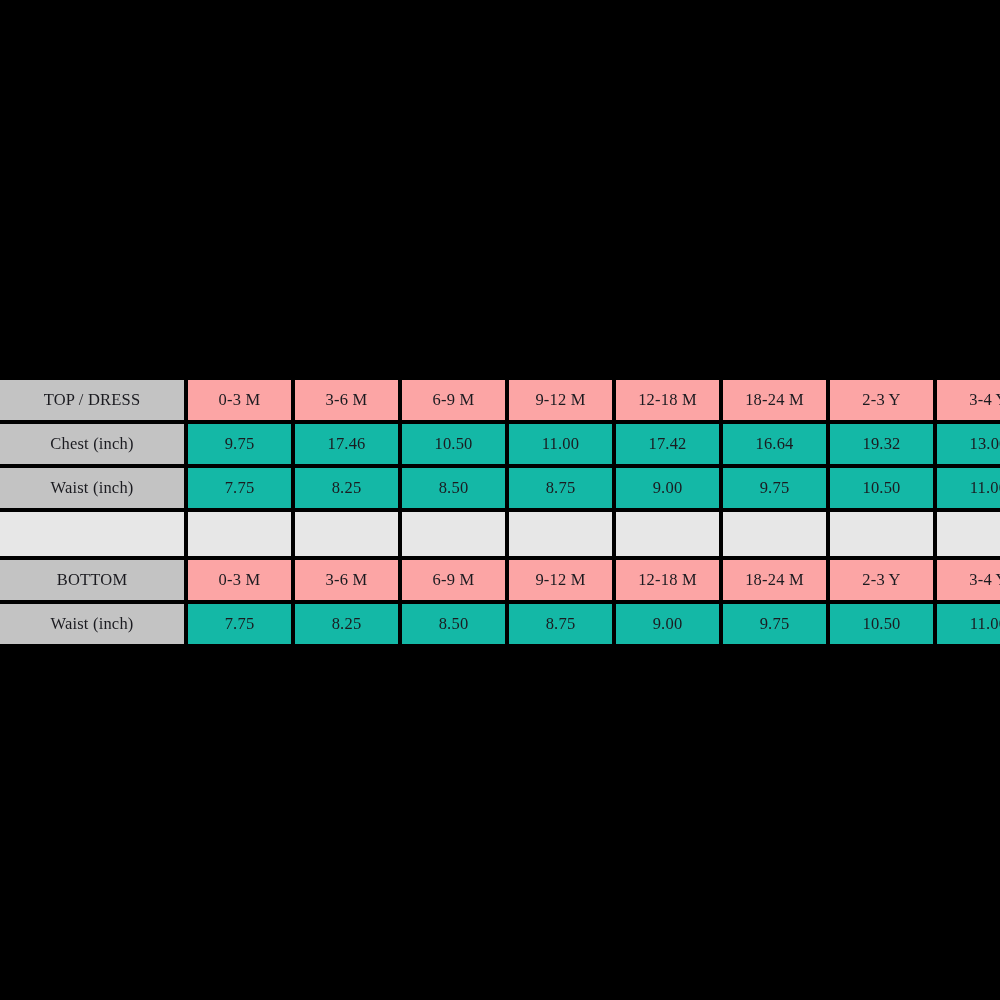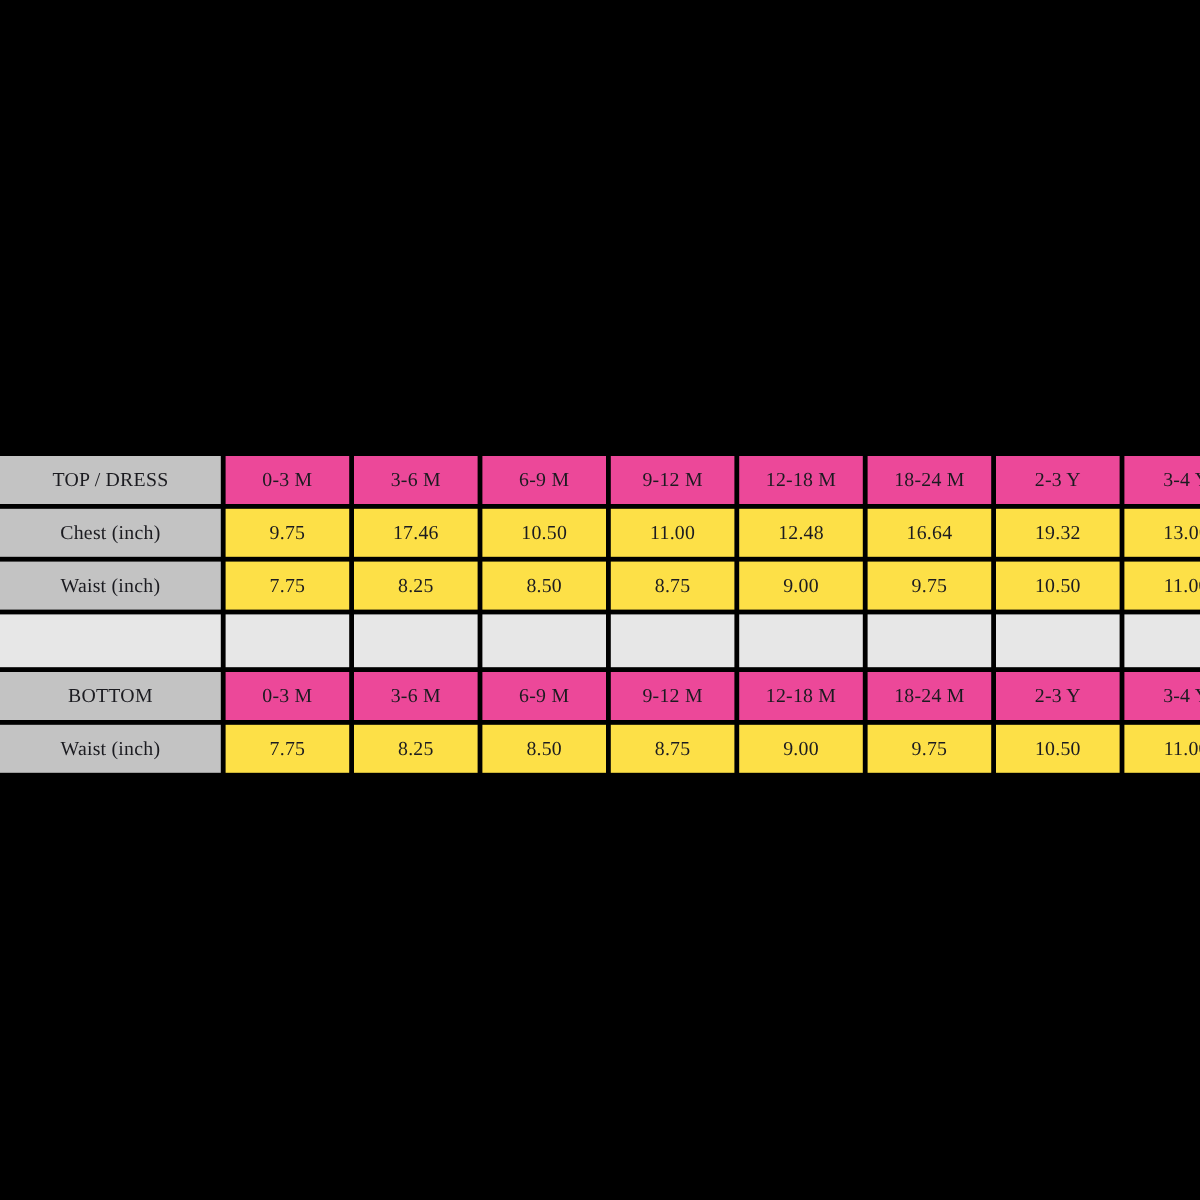--- a/index.html
+++ b/index.html
@@ -55,25 +55,25 @@
     white-space: nowrap;
   }
 
   
   td.row-label {
     background: #c3c3c3;
     font-size: 17px;
   }
   
   td.size-head {
-    background: #ec4899;
+    background: #fca5a5;
   }
   
   td.value {
-    background: #fde047;
+    background: #14b8a6;
   }
   
   td.spacer {
     background: #e7e7e7;
     height: 44px;
   }
 
   tr.spacer-row td { height: 44px; }
 </style>
 </head>
@@ -107,21 +107,21 @@
           <td class="size-head">2-3 Y</td>
           <td class="size-head">3-4 Y</td>
         </tr>
 
         <tr>
           <td class="row-label">Chest (inch)</td>
           <td class="value">9.75</td>
           <td class="value">17.46</td>
           <td class="value">10.50</td>
           <td class="value">11.00</td>
-          <td class="value">12.48</td>
+          <td class="value">17.42</td>
           <td class="value">16.64</td>
           <td class="value">19.32</td>
           <td class="value">13.00</td>
         </tr>
 
         <tr>
           <td class="row-label">Waist (inch)</td>
           <td class="value">7.75</td>
           <td class="value">8.25</td>
           <td class="value">8.50</td>

